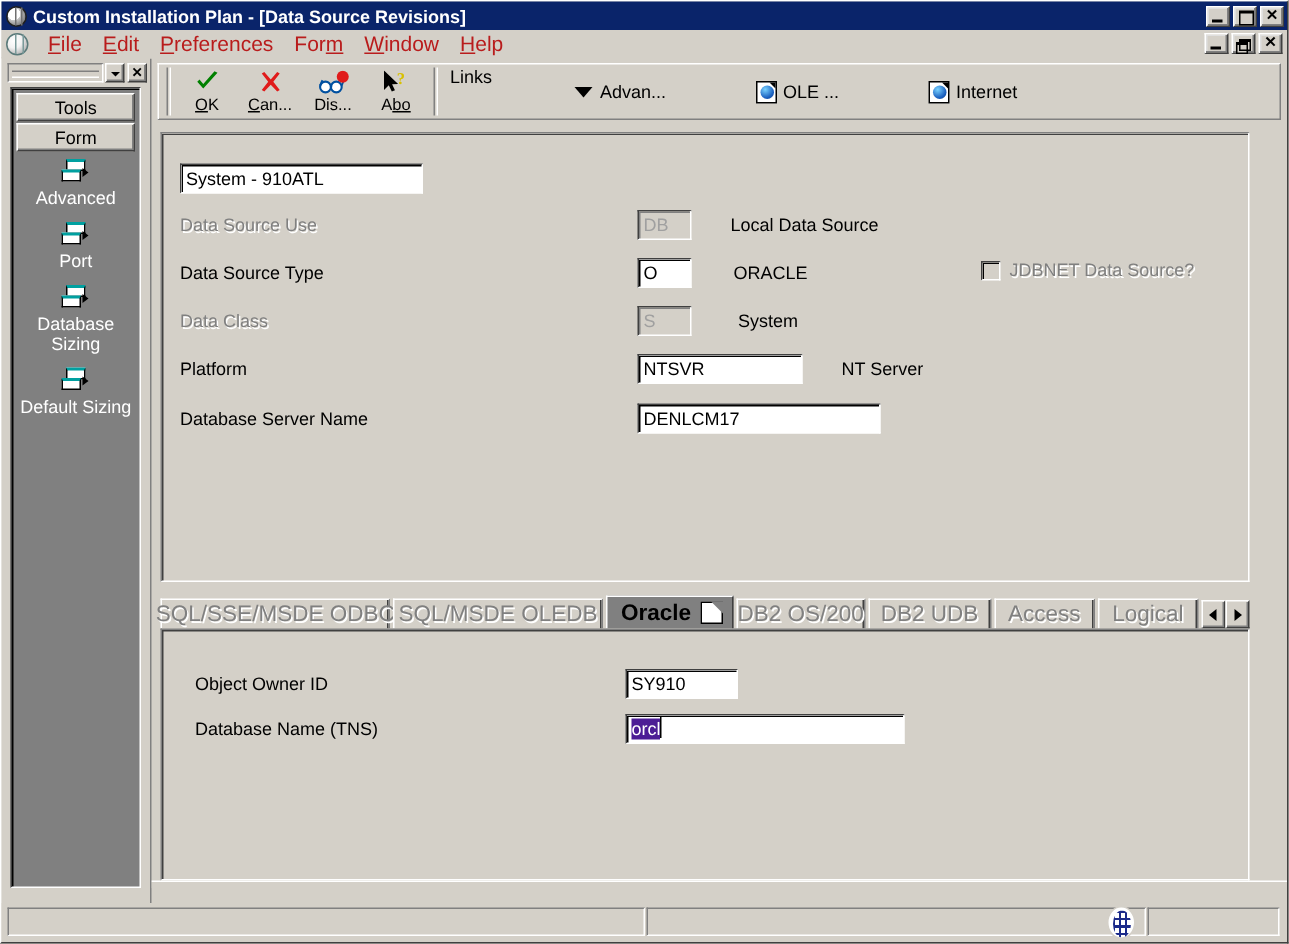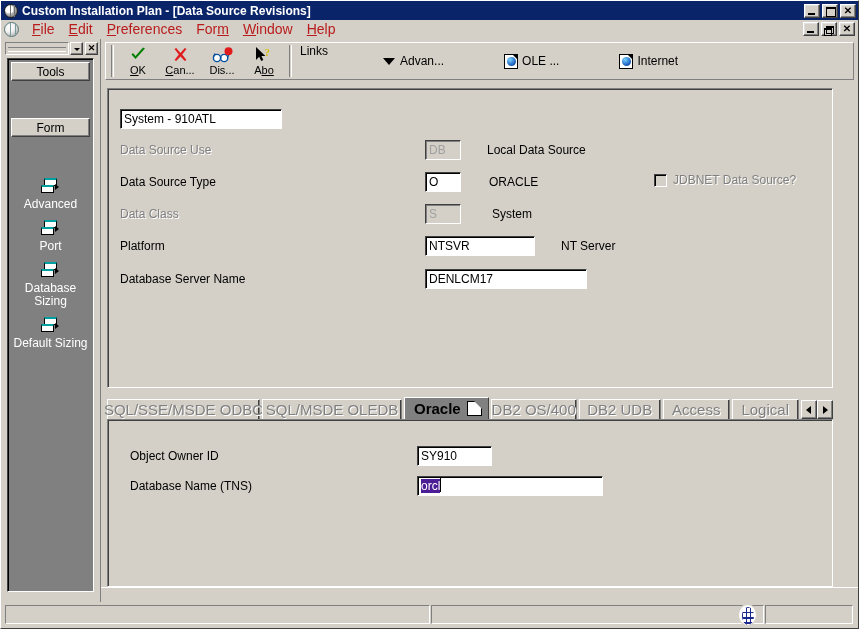--- a/index.html
+++ b/index.html
@@ -149,21 +149,20 @@
   .sb-panel {
     margin: 2px 6px 10px 6px;
     flex: 1 1 auto;
     background: #808080;
     border: 1px solid #404040;
     border-right-color: #fff; border-bottom-color: #fff;
     box-shadow: inset 1px 1px 0 #000;
     display: flex; flex-direction: column;
     padding: 3px 2px 0 2px;
     overflow: hidden;
-    gap: 36px;
   }
   .sb-btn {
     height: 19px; margin: 0 1px 1px 1px;
     background: #d4d0c8;
     border: 1px solid #fff;
     border-right-color: #404040; border-bottom-color: #404040;
     box-shadow: inset -1px -1px 0 #808080;
     display: flex; align-items: center; justify-content: center;
     font-size: 12px; color: #000; cursor: default;
   }
@@ -599,21 +598,21 @@
         </div>
       </div>
 
       <div class="tabstrip">
         <div class="tab" style="width:153px;">SQL/SSE/MSDE ODBC</div>
         <div class="tab" style="width:140px;">SQL/MSDE OLEDB</div>
         <div class="tab active">
           <span>Oracle</span>
           <span class="tab-fold"></span>
         </div>
-        <div class="tab" style="width:86px;">DB2 OS/400</div>
+        <div class="tab" style="width:86px;">DB2 OS/200</div>
         <div class="tab" style="width:82px;">DB2 UDB</div>
         <div class="tab" style="width:67px;">Access</div>
         <div class="tab" style="width:67px;">Logical</div>
         <div class="tab-navs">
           <div class="tnav l"></div>
           <div class="tnav r"></div>
         </div>
       </div>
 
       <div class="tabpanel">

